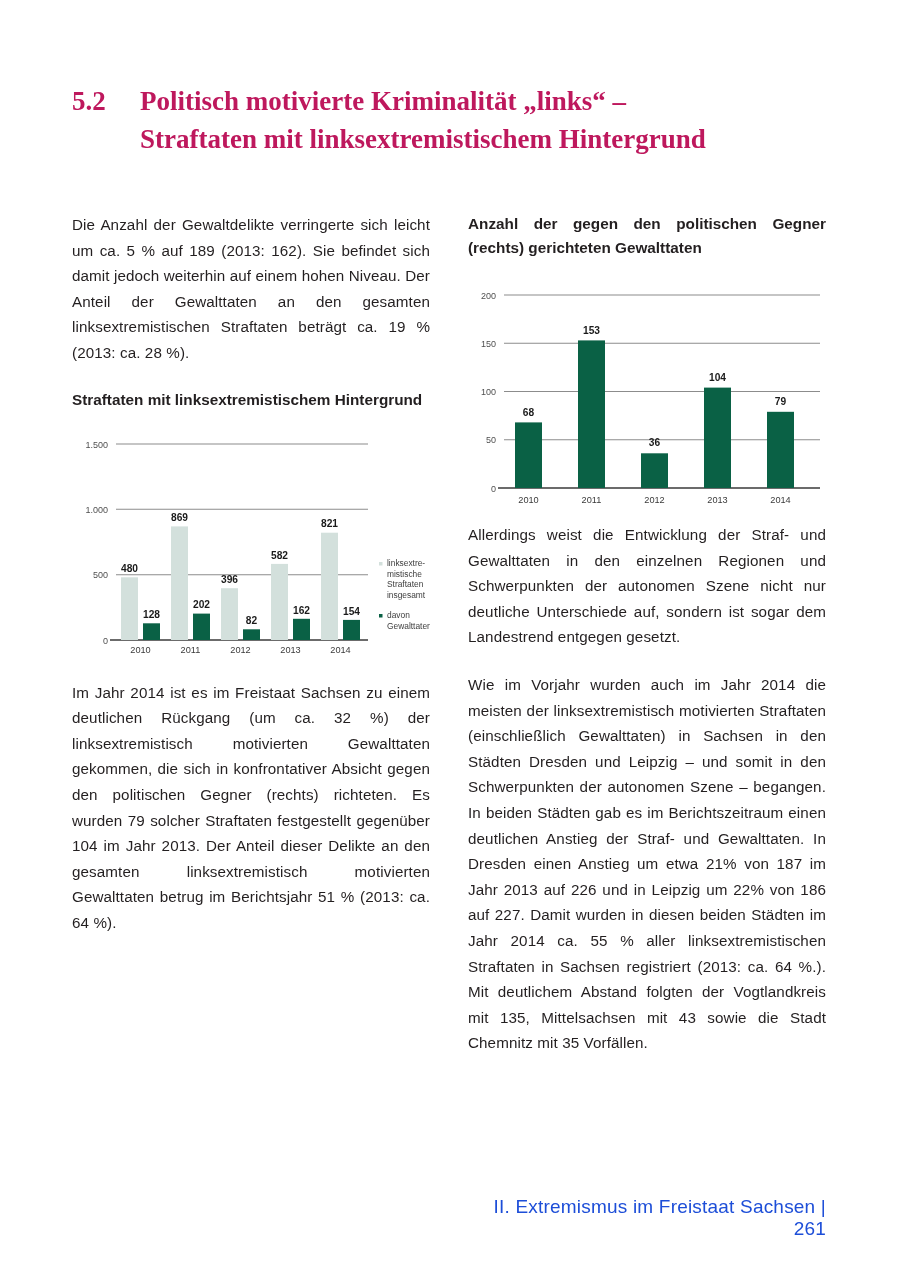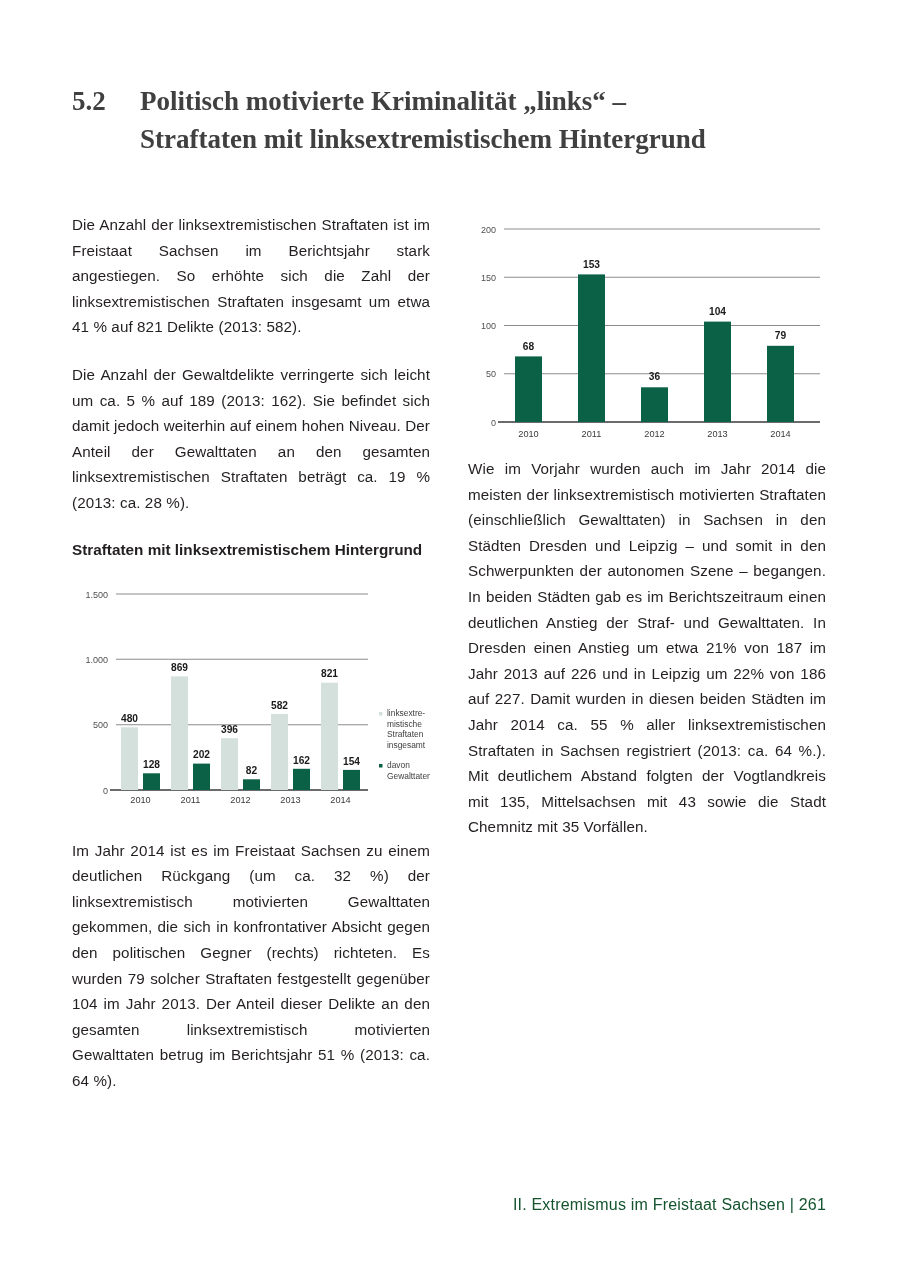--- a/index.html
+++ b/index.html
@@ -19,21 +19,21 @@
     position: absolute;
     inset: 0;
   }
 
   
   .chapter-head {
     position: absolute;
     left: 72px;
     top: 82px;
     width: 790px;
-    color: #404040;
+    color: #be185d;
     font-family: "Liberation Serif", serif;
     font-weight: bold;
     font-size: 27px;
     line-height: 38px;
   }
   .chapter-head .num {
     display: inline-block;
     width: 68px;
     vertical-align: top;
   }
@@ -93,43 +93,42 @@
     font-size: 8.4px;
   }
 
   
   .footer {
     position: absolute;
     left: 468px;
     top: 1196px;
     width: 358px;
     text-align: right;
-    font-size: 16px;
+    font-size: 19px;
     font-weight: 300;
-    color: #14532d;
+    color: #1d4ed8;
     letter-spacing: .2px;
   }
 </style>
 </head>
 <body>
 
 <div class="page">
 
   <div class="chapter-head">
     <span class="num">5.2</span><span class="ttl"><span>Politisch motivierte Kriminalität „links“ –</span><br><span>Straftaten mit linksextremistischem Hintergrund</span></span>
   </div>
 
   <div class="col col-left">
 
-    <p class="body">Die Anzahl der linksextremistischen Straftaten ist im Freistaat Sachsen im Berichtsjahr stark angestiegen. So erhöhte sich die Zahl der linksextremistischen Straftaten insgesamt um etwa 41 % auf 821 Delikte (2013: 582).</p>
     <p class="body">Die Anzahl der Gewaltdelikte verringerte sich leicht um ca. 5 % auf 189 (2013: 162). Sie befindet sich damit jedoch weiterhin auf einem hohen Niveau. Der Anteil der Gewalttaten an den gesamten linksextremistischen Straftaten beträgt ca. 19 % (2013: ca. 28 %).</p>
 
     <h3 class="sub tight">Straftaten mit linksextremistischem Hintergrund</h3>
 
-    <div class="chart" style="margin-bottom:28px;">
+    <div class="chart" style="margin-bottom:20px;">
       <svg width="358" height="238" viewBox="0 0 358 238">
 
         <line x1="44" y1="22" x2="296" y2="22" stroke="#8c8c8c" stroke-width="1.1"></line>
         <line x1="44" y1="87.3" x2="296" y2="87.3" stroke="#8c8c8c" stroke-width="1.1"></line>
         <line x1="44" y1="152.7" x2="296" y2="152.7" stroke="#8c8c8c" stroke-width="1.1"></line>
         <line x1="38" y1="218" x2="296" y2="218" stroke="#3a3a3a" stroke-width="1.3"></line>
 
         <text class="axis-label" x="36" y="25.5" text-anchor="end">1.500</text>
         <text class="axis-label" x="36" y="90.8" text-anchor="end">1.000</text>
         <text class="axis-label" x="36" y="156.2" text-anchor="end">500</text>
@@ -178,20 +177,21 @@
           <text class="legend-text" x="315" y="206.5">Gewalttaten</text>
         </g>
       </svg>
     </div>
 
     <p class="body">Im Jahr 2014 ist es im Freistaat Sachsen zu einem deutlichen Rückgang (um ca. 32 %) der linksextremistisch motivierten Gewalttaten gekommen, die sich in konfrontativer Absicht gegen den politischen Gegner (rechts) richteten. Es wurden 79 solcher Straftaten festgestellt gegenüber 104 im Jahr 2013. Der Anteil dieser Delikte an den gesamten linksextremistisch motivierten Gewalttaten betrug im Berichtsjahr 51 % (2013: ca. 64 %).</p>
   </div>
 
   <div class="col col-right">
 
+    <h3 class="sub">Anzahl der gegen den politischen Gegner (rechts) gerichteten Gewalttaten</h3>
 
     <div class="chart" style="margin-bottom:12px;">
       <svg width="358" height="232" viewBox="0 0 358 232">
 
         <line x1="36" y1="17" x2="352" y2="17" stroke="#8c8c8c" stroke-width="1.1"></line>
         <line x1="36" y1="65.25" x2="352" y2="65.25" stroke="#8c8c8c" stroke-width="1.1"></line>
         <line x1="36" y1="113.5" x2="352" y2="113.5" stroke="#8c8c8c" stroke-width="1.1"></line>
         <line x1="36" y1="161.75" x2="352" y2="161.75" stroke="#8c8c8c" stroke-width="1.1"></line>
         <line x1="30" y1="210" x2="352" y2="210" stroke="#3a3a3a" stroke-width="1.3"></line>
 
@@ -214,18 +214,19 @@
         <text class="bar-label" x="312.5" y="126.9" text-anchor="middle">79</text>
 
         <text class="axis-label xt" x="60.5" y="225" text-anchor="middle">2010</text>
         <text class="axis-label xt" x="123.5" y="225" text-anchor="middle">2011</text>
         <text class="axis-label xt" x="186.5" y="225" text-anchor="middle">2012</text>
         <text class="axis-label xt" x="249.5" y="225" text-anchor="middle">2013</text>
         <text class="axis-label xt" x="312.5" y="225" text-anchor="middle">2014</text>
       </svg>
     </div>
 
+    <p class="body">Allerdings weist die Entwicklung der Straf- und Gewalttaten in den einzelnen Regionen und Schwerpunkten der autonomen Szene nicht nur deutliche Unterschiede auf, sondern ist sogar dem Landestrend entgegen gesetzt.</p>
     <p class="body">Wie im Vorjahr wurden auch im Jahr 2014 die meisten der linksextremistisch motivierten Straftaten (einschließlich Gewalttaten) in Sachsen in den Städten Dresden und Leipzig – und somit in den Schwerpunkten der autonomen Szene – begangen. In beiden Städten gab es im Berichtszeitraum einen deutlichen Anstieg der Straf- und Gewalttaten. In Dresden einen Anstieg um etwa 21% von 187 im Jahr 2013 auf 226 und in Leipzig um 22% von 186 auf 227. Damit wurden in diesen beiden Städten im Jahr 2014 ca. 55 % aller linksextremistischen Straftaten in Sachsen registriert (2013: ca. 64 %.). Mit deutlichem Abstand folgten der Vogtlandkreis mit 135, Mittelsachsen mit 43 sowie die Stadt Chemnitz mit 35 Vorfällen.</p>
   </div>
 
   <div class="footer">II. Extremismus im Freistaat Sachsen | 261</div>
 
 </div>
 
 </body></html>

